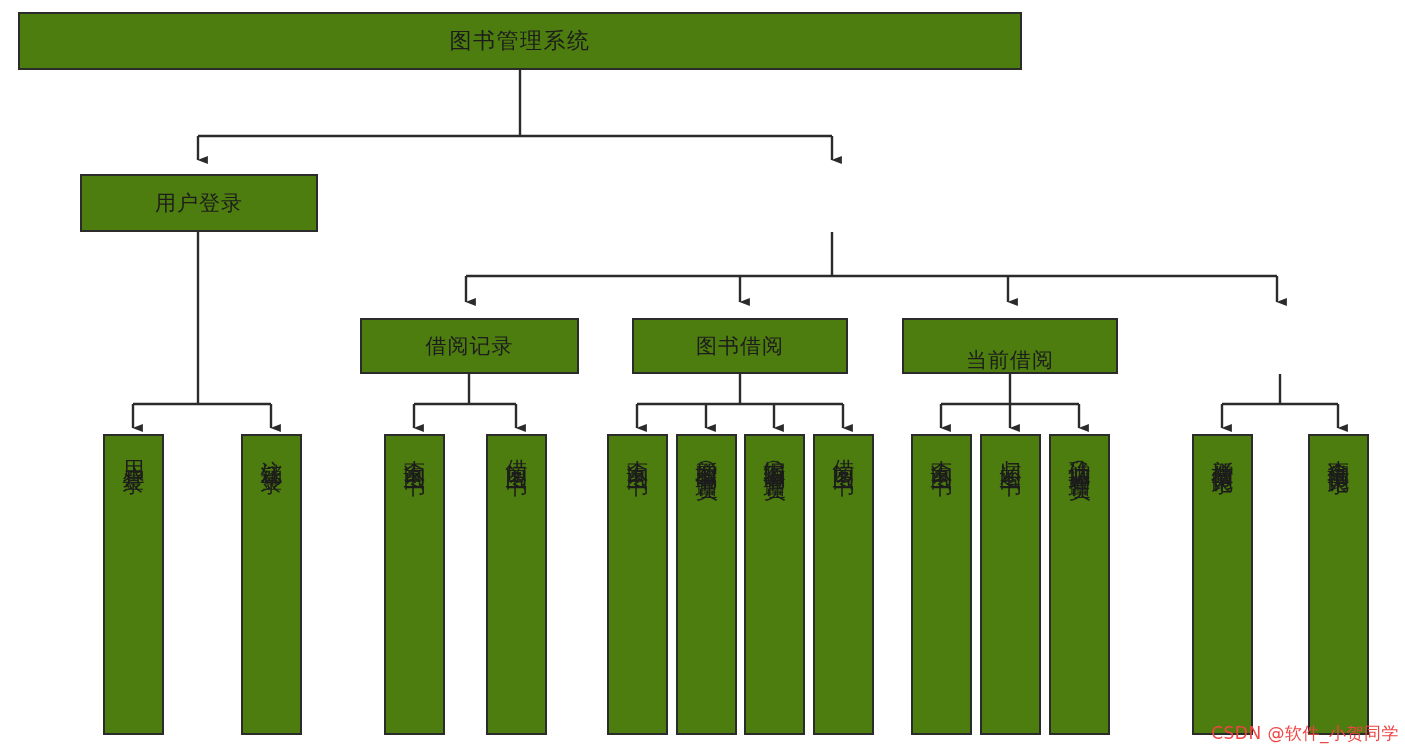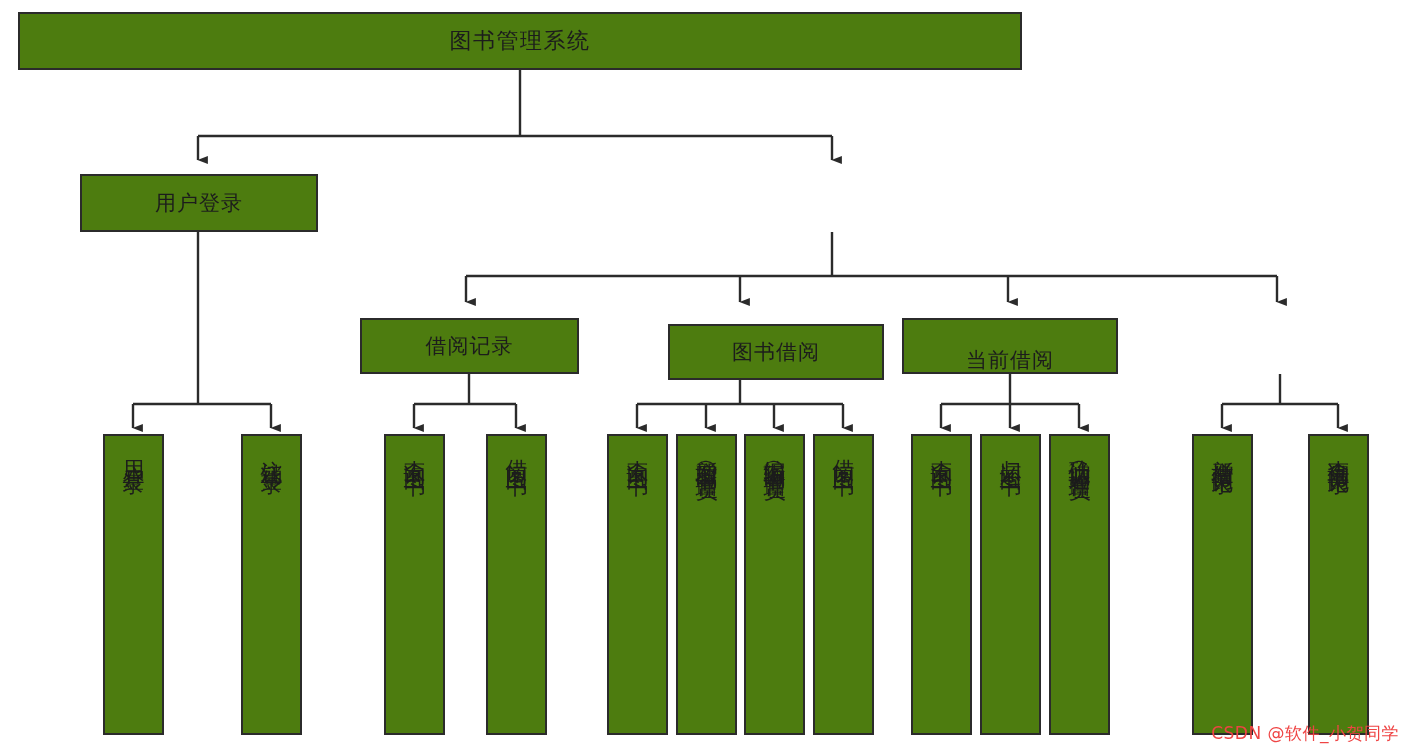--- a/index.html
+++ b/index.html
@@ -113,21 +113,21 @@
     <span class="lbl">图书管理系统</span>
   </div>
 
   <div class="node h" style="left:80px;top:174px;width:238px;height:58px;">
     <span class="lbl">用户登录</span>
   </div>
 
   <div class="node h" style="left:360px;top:318px;width:219px;height:56px;">
     <span class="lbl">借阅记录</span>
   </div>
-  <div class="node h" style="left:668px;top:318px;width:216px;height:56px;margin-top:6px;">
+  <div class="node h" style="left:632px;top:318px;width:216px;height:56px;">
     <span class="lbl">图书借阅</span>
   </div>
   <div class="node h" style="left:902px;top:318px;width:216px;height:56px;align-items:flex-end;">
     <span class="lbl">当前借阅</span>
   </div>
 
   <div class="node v" style="left:103px;top:434px;width:61px;height:301px;">
     <span class="lbl">用户登录</span>
   </div>
   <div class="node v" style="left:241px;top:434px;width:61px;height:301px;">

